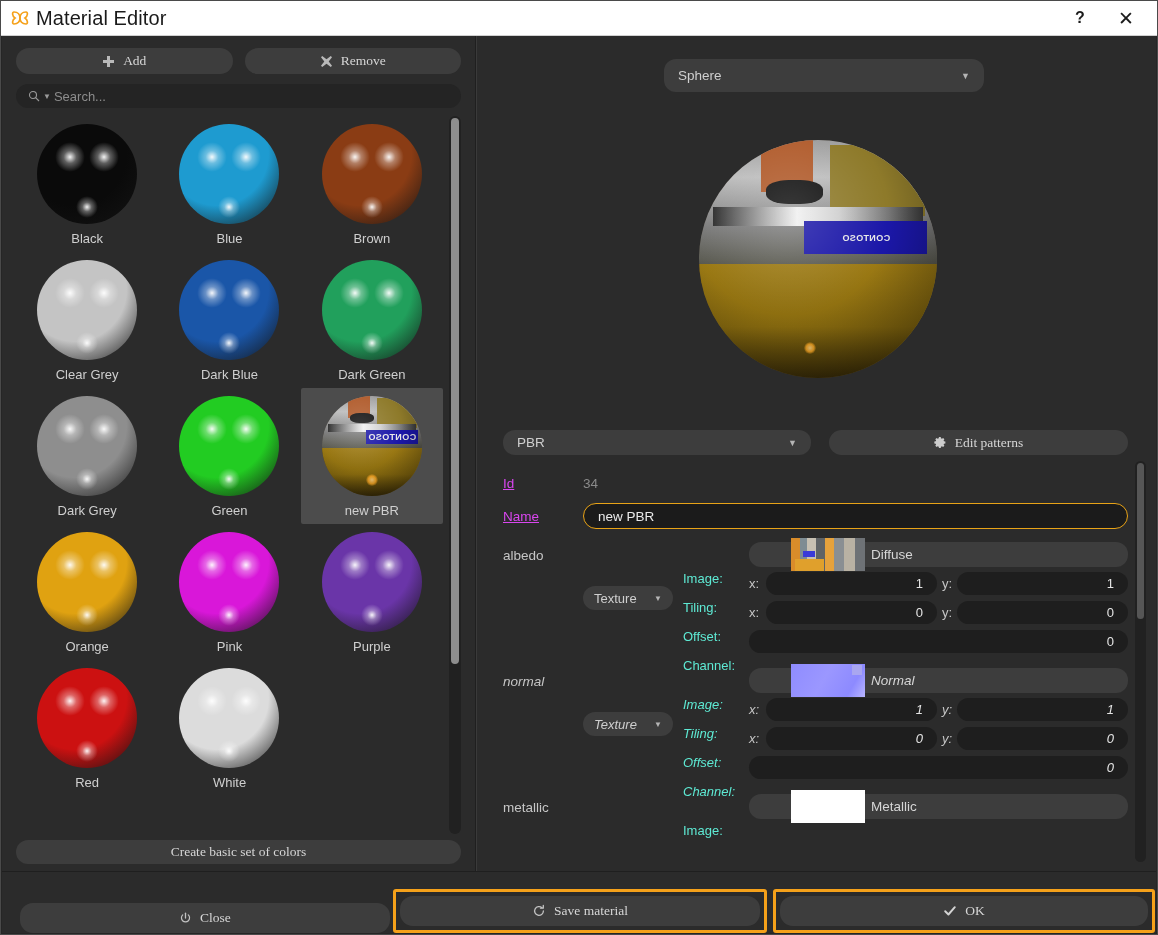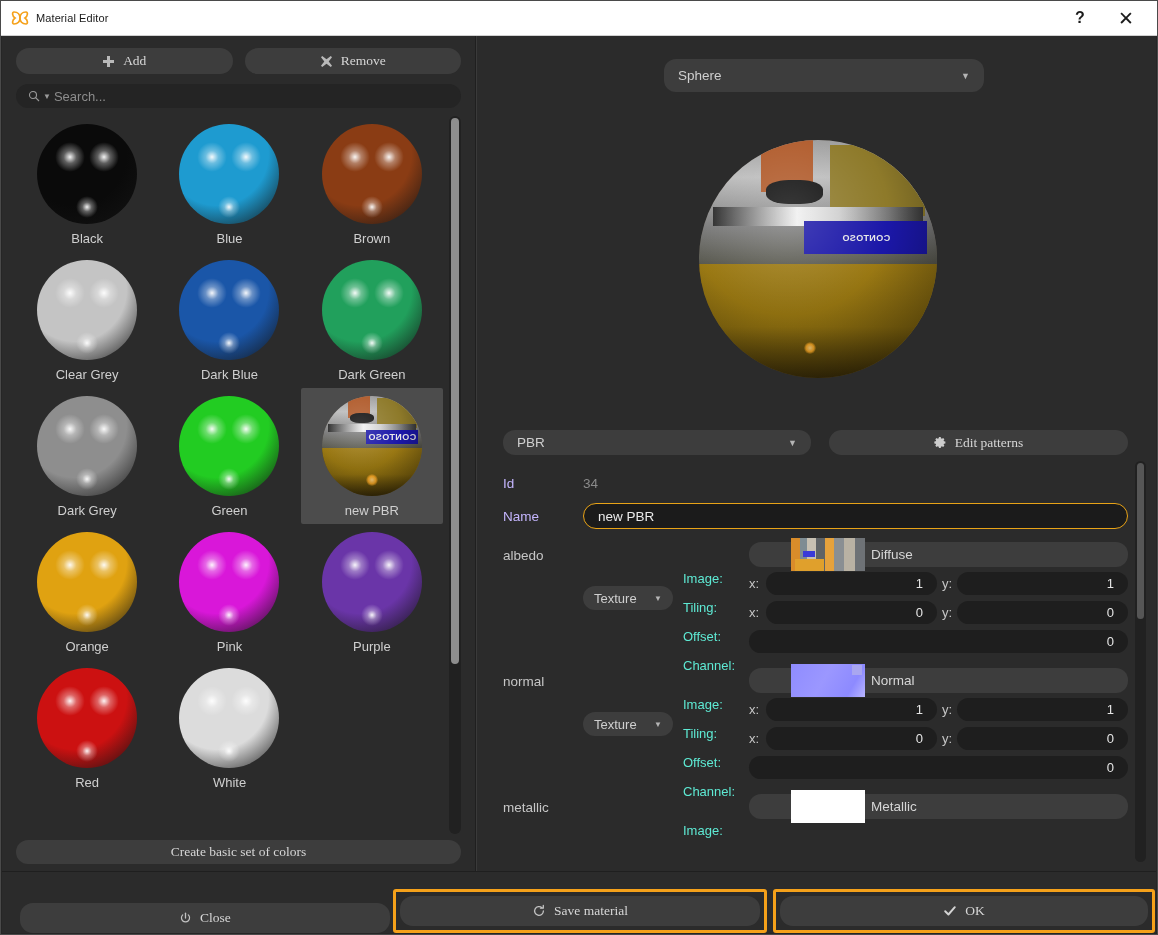--- a/index.html
+++ b/index.html
@@ -18,21 +18,21 @@
 
   
   .titlebar {
     position: absolute; left: 0; top: 0; right: 0; height: 35px;
     background: #ffffff;
     display: flex; align-items: center;
     border-bottom: 1px solid #d0d0d0;
   }
   .title-icon { margin-left: 9px; width: 20px; height: 20px; display: flex; align-items: center; justify-content: center; }
   .title-text {
-    margin-left: 6px; font-size: 11px; color: #1a1a1a;
+    margin-left: 6px; font-size: 20px; color: #1a1a1a;
     letter-spacing: .1px;
   }
   .title-spacer { flex: 1; }
   .win-btn {
     width: 46px; height: 34px; display: flex; align-items: center; justify-content: center;
     color: #1a1a1a; font-size: 17px;
   }
   .win-btn.help { font-weight: bold; font-size: 16px; }
   .win-btn.close { font-size: 19px; font-weight: 300; margin-right: 8px; }
 
@@ -206,21 +206,21 @@
   .edit-patterns { flex:1; height:25px; }
 
   
   .props {
     position: absolute; left: 23px; top: 432px; right: 28px; bottom: 8px;
     overflow: hidden;
   }
   .prow { display: flex; align-items: center; height: 30px; }
   .plabel {
     width: 80px; flex: none;
-    font-size: 13.5px; color: #c4b5fd;
+    font-size: 13.5px; color: #d946ef; text-decoration: underline;
   }
   .pvalue-dim { font-size: 13.5px; color: #8a8a8a; }
 
   .name-input {
     flex: 1; height: 26px;
     background: #1b1b1b;
     border: 1px solid #e8a317; border-radius: 13px;
     color: #e9e9e9; font-size: 13.5px;
     padding: 0 14px; outline: none;
     font-family: "Liberation Sans", sans-serif;
@@ -585,21 +585,21 @@
                   <div class="numfield">0</div>
                   <span class="ylabel">y:</span>
                   <div class="numfield">0</div>
                 </div>
                 <div class="frow">
                   <span class="flabel">Channel:</span>
                   <div class="numfield">0</div>
                 </div>
               </div>
             </div>
-            <div class="group" style="min-height: 118px;">
+            <div class="group" style="min-height: 118px; font-style: italic;">
               <div class="group-title">normal</div>
               <div class="group-select">
                 <span>Texture</span>
                 <span class="arrow">▼</span>
               </div>
               <div class="group-fields">
                 <div class="frow">
                   <span class="flabel">Image:</span>
                   <div class="imgfield">
                     <div class="thumb normal"></div>

